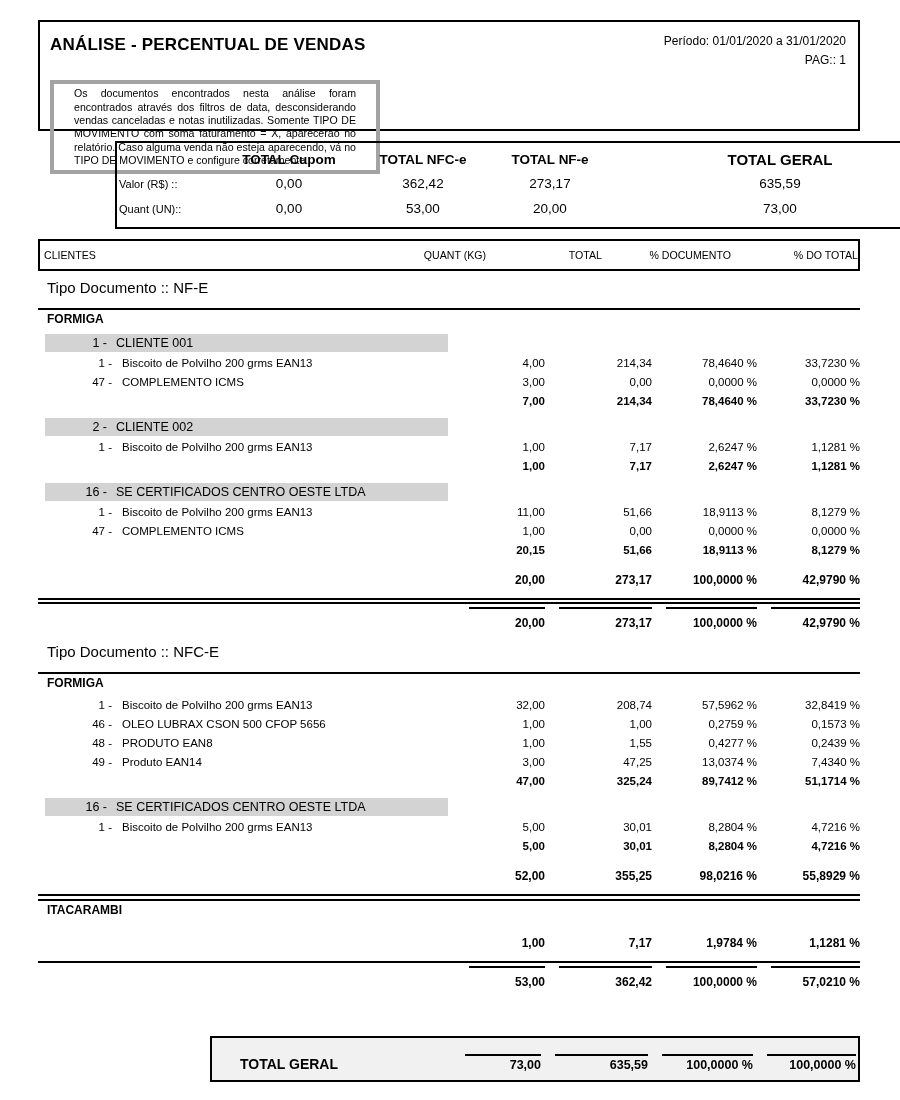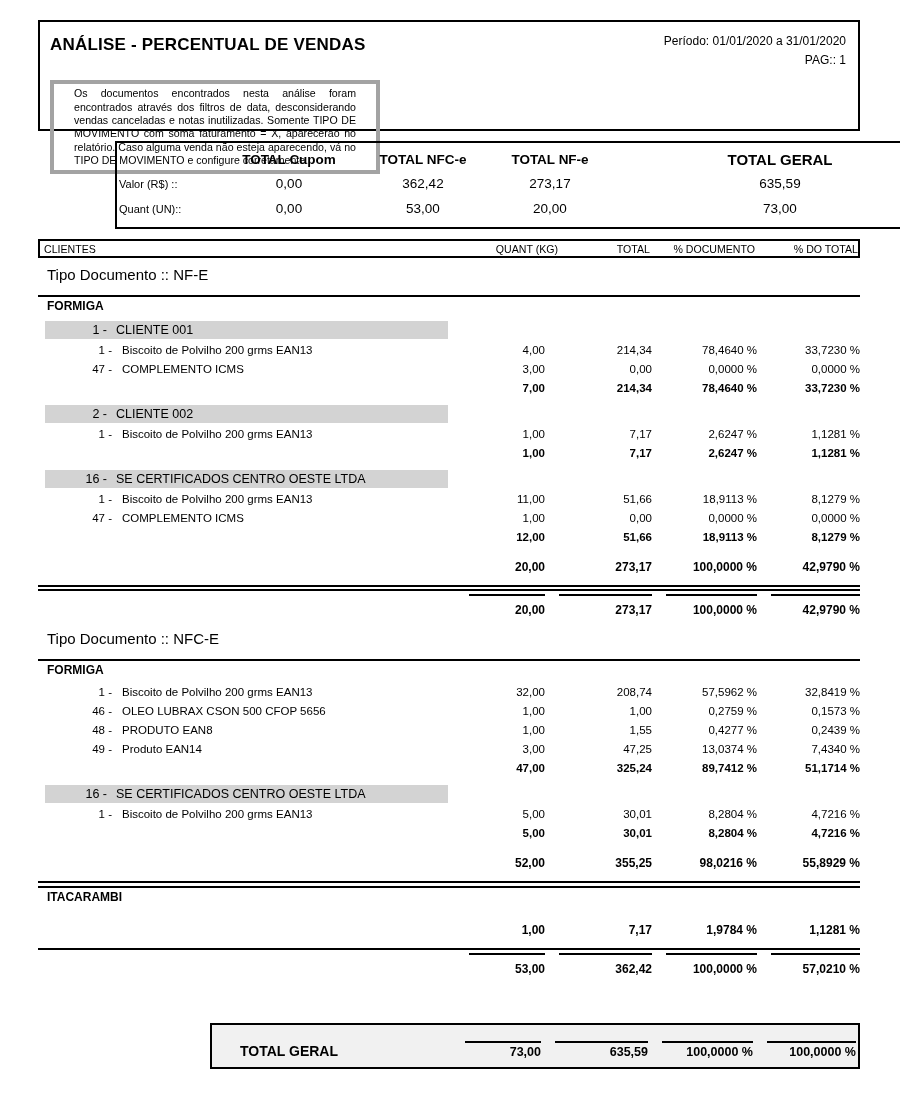--- a/index.html
+++ b/index.html
@@ -19,22 +19,22 @@
   .sum-box { border: 2px solid #000; width: 840px; margin: 10px 0 10px 77px; padding: 4px 6px 6px 2px; }
   .sum-row { display: grid; grid-template-columns: 100px 140px 128px 126px 1fr; align-items: center; height: 25px; }
   .sum-row.head { height: 24px; }
   .sum-label { font-size: 11px; text-align: left; padding-right: 2px; }
   .sum-cell { text-align: center; font-size: 13.5px; }
   .sum-head-cell { text-align: center; font-size: 13.5px; font-weight: bold; }
   .sum-head-cell.gg { font-size: 15px; }
 
   
   .col-hdr { border: 2px solid #000; margin-top: 3px; display: grid;
-             grid-template-columns: 1fr 90px 107px 105px 103px; height: 19px; align-items: center;
-             font-size: 10.6px; }
+             grid-template-columns: 1fr 90px 107px 105px 103px; height: 32px; align-items: center;
+             font-size: 10.6px; gap: 24px; }
   .col-hdr .c0 { padding-left: 4px; }
   .col-hdr .cn { text-align: right; }
   .col-hdr .cq { margin-right: -15px; }
 
   
   .row { display: grid; grid-template-columns: 1fr 90px 107px 105px 103px; align-items: baseline;
          line-height: 19px; font-size: 11.5px; }
   .cell.num { text-align: right; white-space: nowrap; }
   .b { font-weight: bold; }
   .tipo-title { font-size: 15px; margin: 8px 0 12px 9px; }
@@ -172,21 +172,21 @@
           </div>
           <div class="row">
             <div class="cell desc"><span class="pcode">47 -</span><span class="pname">COMPLEMENTO ICMS</span></div>
             <div class="cell num">1,00</div>
             <div class="cell num">0,00</div>
             <div class="cell num">0,0000 %</div>
             <div class="cell num">0,0000 %</div>
           </div>
           <div class="row subtotal-row">
             <div class="cell desc"></div>
-            <div class="cell num b">12,00</div>
+            <div class="cell num b">20,15</div>
             <div class="cell num b">51,66</div>
             <div class="cell num b">18,9113 %</div>
             <div class="cell num b">8,1279 %</div>
           </div>
           <div class="row city-total-row">
             <div class="cell desc"></div>
             <div class="cell num b">20,00</div>
             <div class="cell num b">273,17</div>
             <div class="cell num b">100,0000 %</div>
             <div class="cell num b">42,9790 %</div>

